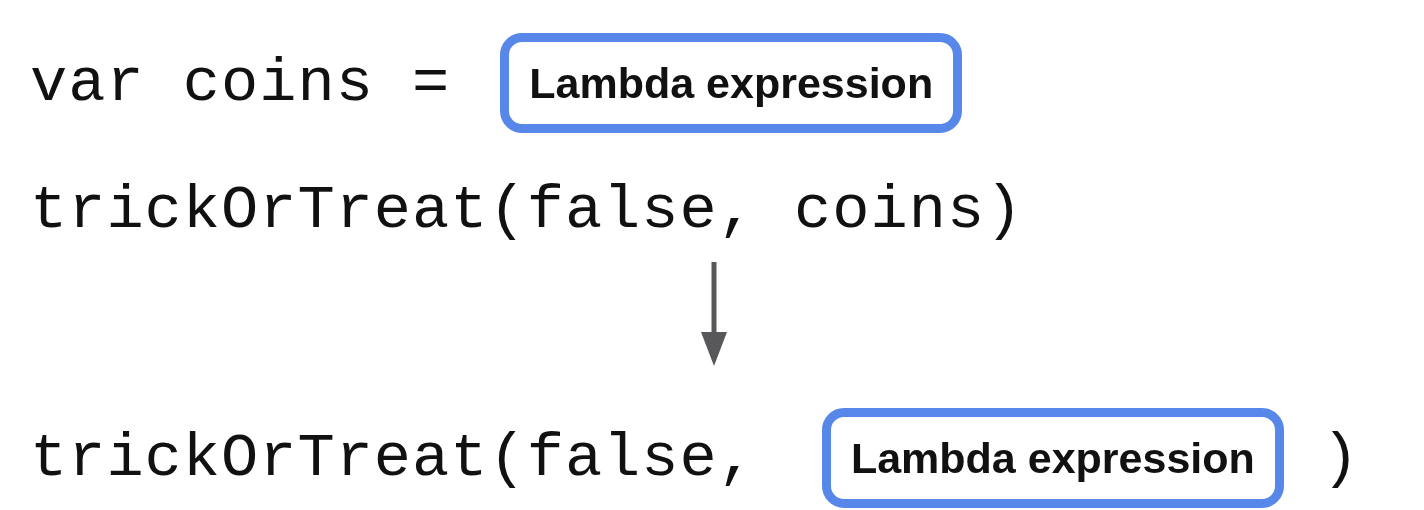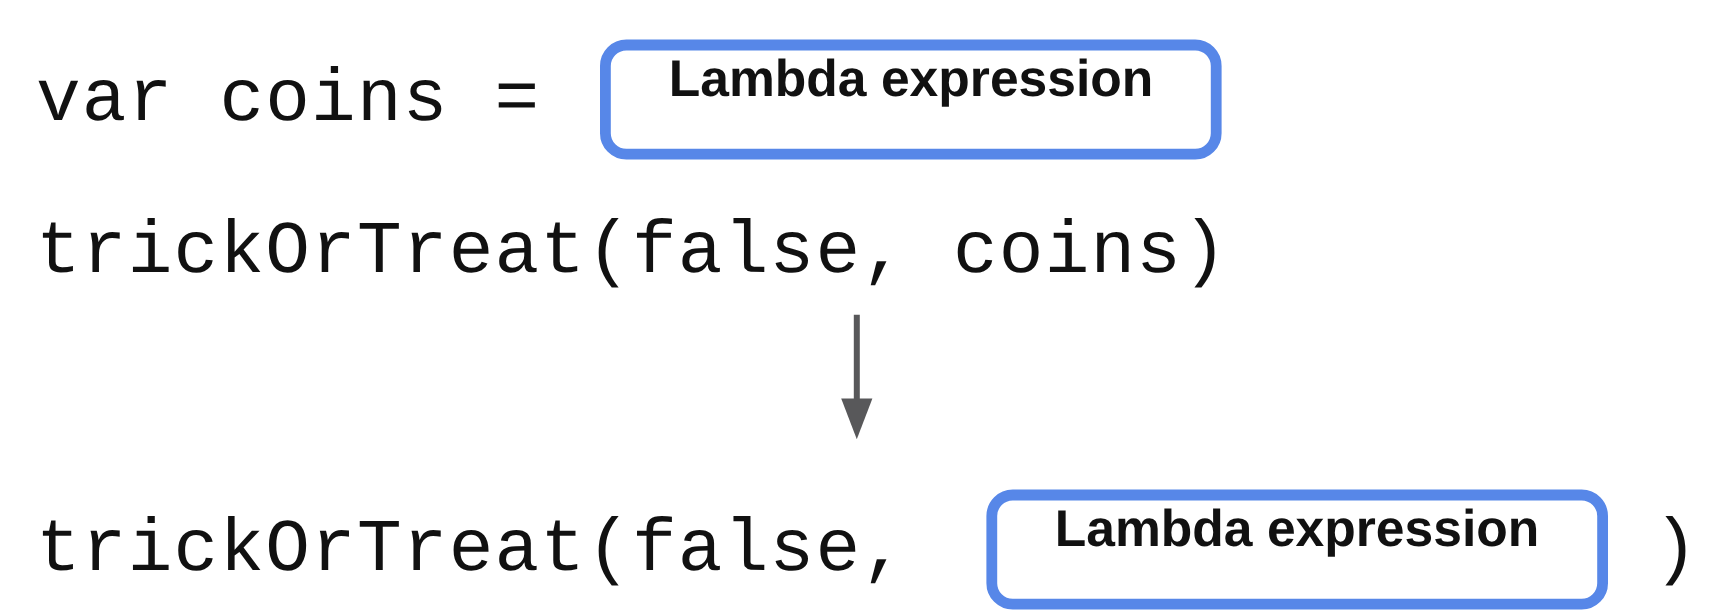--- a/index.html
+++ b/index.html
@@ -32,22 +32,23 @@
   .row-1 { top: 33px; height: 100px; }
   .row-2 { top: 175px; height: 70px; }
   .row-3 { top: 408px; height: 100px; }
   .lambda-box {
     box-sizing: border-box;
     height: 100px;
     border: 9px solid var(--accent, #5787e8);
     border-radius: 22px;
     background: #ffffff;
     display: flex;
+    align-items: center;
     justify-content: center;
-    padding: 0 48px;
+    padding: 0 20px;
   }
   .lambda-box .label {
     font-family: "Liberation Sans", sans-serif;
     font-size: 43px;
     font-weight: 700;
     color: var(--label-color, #111111);
     white-space: nowrap;
   }
   .gap-eq { width: 50px; }       
   .gap-comma { width: 66px; }    

